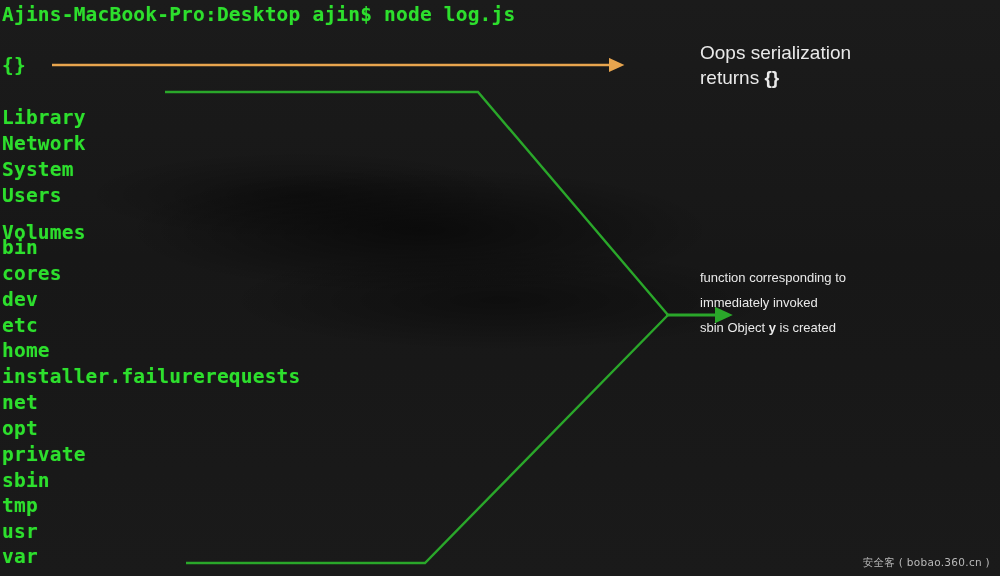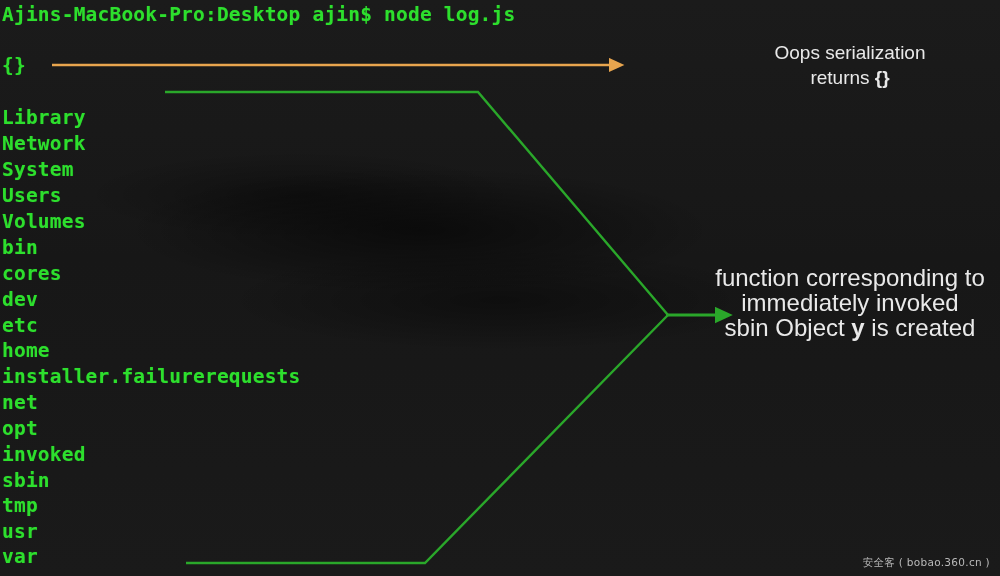--- a/index.html
+++ b/index.html
@@ -59,36 +59,35 @@
     height: 576px;
     z-index: 3;
     pointer-events: none;
   }
 
   
   .annot {
     position: absolute;
     z-index: 4;
     color: #e9e9e9;
-    text-align: center;
     font-family: "Liberation Sans", sans-serif;
     font-weight: 400;
   }
   #annot-top {
     left: 700px;
     top: 40px;
     width: 300px;
     font-size: 19px;
     line-height: 25px;
   }
   #annot-right {
     left: 700px;
     top: 265px;
     width: 300px;
-    font-size: 24px;
+    font-size: 13px;
     line-height: 25px;
   }
   .annot b { font-weight: 700; }
 
   
   #watermark {
     position: absolute;
     right: 10px;
     bottom: 6px;
     z-index: 5;
@@ -104,30 +103,30 @@
 
 <div id="screen">
 
   <div id="terminal">
     <div class="term-line" style="top:4px">Ajins-MacBook-Pro:Desktop ajin$ node log.js</div>
     <div class="term-line" style="top:55px">{}</div>
     <div class="term-line" style="top:107px">Library</div>
     <div class="term-line" style="top:133px">Network</div>
     <div class="term-line" style="top:159px">System</div>
     <div class="term-line" style="top:185px">Users</div>
-    <div class="term-line" style="top:211px">Volumes</div>
+    <div class="term-line" style="top:222px">Volumes</div>
     <div class="term-line" style="top:237px">bin</div>
     <div class="term-line" style="top:263px">cores</div>
     <div class="term-line" style="top:289px">dev</div>
     <div class="term-line" style="top:315px">etc</div>
     <div class="term-line" style="top:340px">home</div>
     <div class="term-line" style="top:366px">installer.failurerequests</div>
     <div class="term-line" style="top:392px">net</div>
     <div class="term-line" style="top:418px">opt</div>
-    <div class="term-line" style="top:444px">invoked</div>
+    <div class="term-line" style="top:444px">private</div>
     <div class="term-line" style="top:470px">sbin</div>
     <div class="term-line" style="top:495px">tmp</div>
     <div class="term-line" style="top:521px">usr</div>
     <div class="term-line" style="top:546px">var</div>
   </div>
 
   <svg id="arrows" viewBox="0 0 1000 576">
     <defs>
       <marker id="head-orange" markerWidth="7" markerHeight="7" refX="0.5" refY="3" orient="auto">
         <path d="M0,0 L6.5,3 L0,6 z" fill="#e8a54e"></path>

